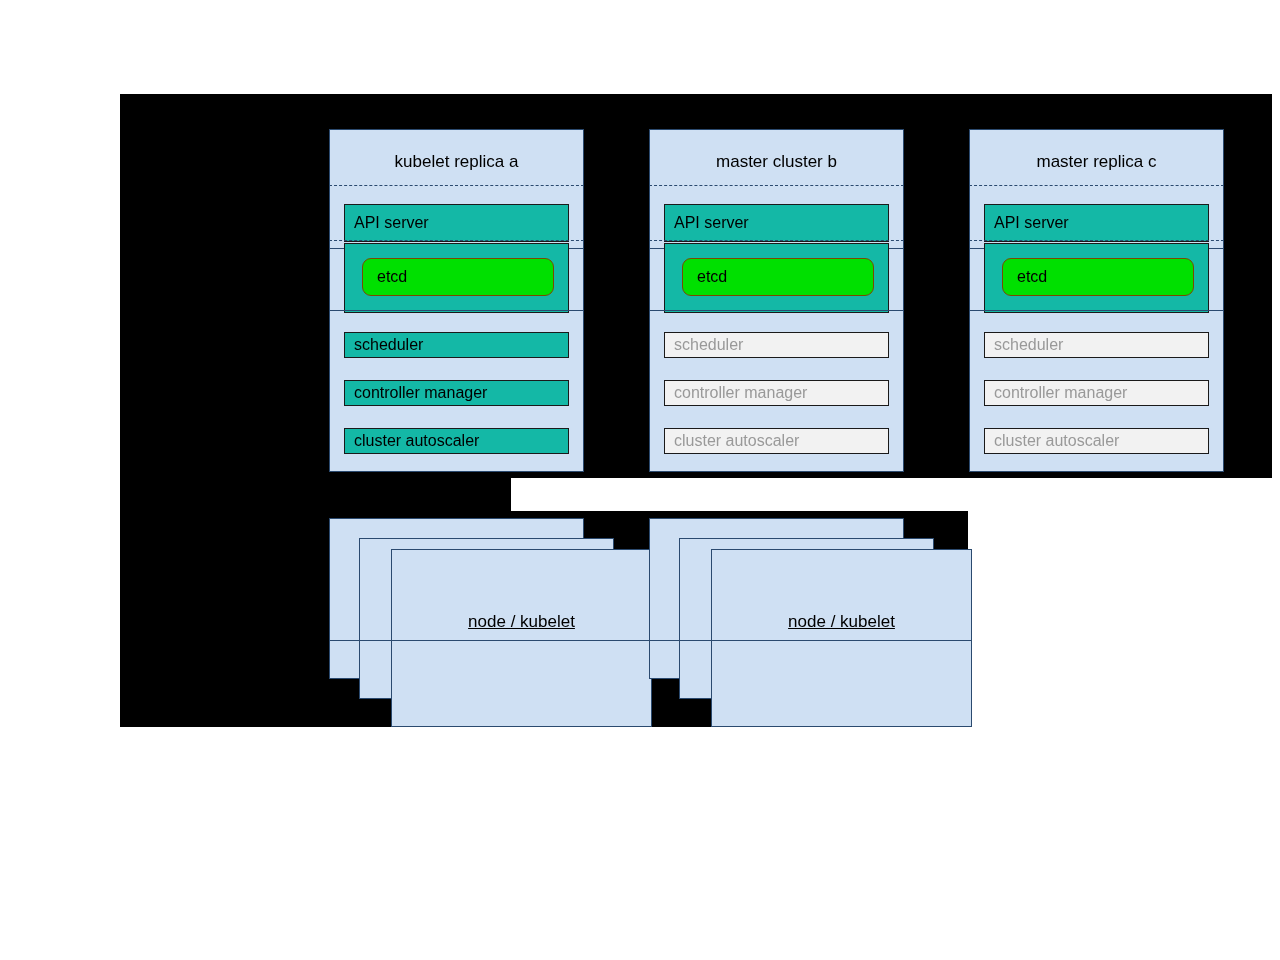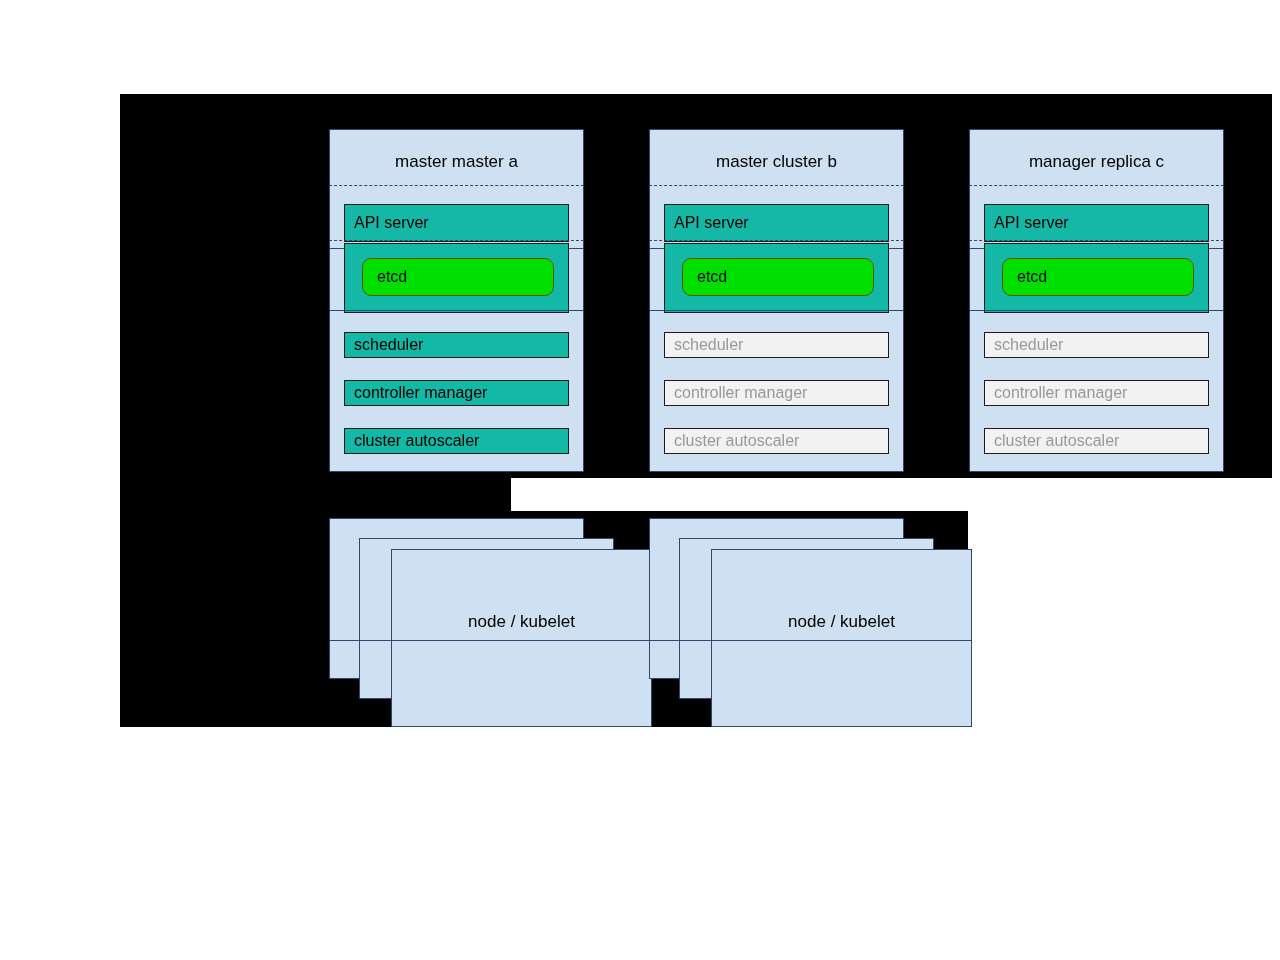--- a/index.html
+++ b/index.html
@@ -90,33 +90,34 @@
     box-sizing: border-box;
   }
   .node-label {
     position: absolute;
     width: 100%;
     text-align: center;
     font-size: 17px;
     color: #000000;
     top: 62px;
     left: 0;
+    text-decoration: underline;
   }
 </style>
 </head>
 <body>
 
 <div id="canvas">
 
   <div class="backdrop" id="backdrop-top"></div>
   <div class="backdrop" id="backdrop-mid"></div>
   <div class="backdrop" id="backdrop-bot"></div>
 
   <div class="panel" style="left:329px; top:129px; width:255px; height:343px;">
-    <div class="panel-title">master master a</div>
+    <div class="panel-title">kubelet replica a</div>
   </div>
   <div class="rule dashed" style="left:329px; top:185px; width:255px;"></div>
   <div class="comp active" style="left:344px; top:204px; width:225px; height:38px;">API server</div>
   <div class="rule dashed" style="left:329px; top:240px; width:255px;"></div>
   <div class="rule solid" style="left:329px; top:248px; width:255px;"></div>
   <div class="comp active" style="left:344px; top:243px; width:225px; height:70px;"></div>
   <div class="etcd" style="left:362px; top:258px; width:192px; height:38px;">etcd</div>
   <div class="rule solid" style="left:329px; top:310px; width:255px;"></div>
   <div class="comp active" style="left:344px; top:332px; width:225px; height:26px;">scheduler</div>
   <div class="comp active" style="left:344px; top:380px; width:225px; height:26px;">controller manager</div>
@@ -130,21 +131,21 @@
   <div class="rule dashed" style="left:649px; top:240px; width:255px;"></div>
   <div class="rule solid" style="left:649px; top:248px; width:255px;"></div>
   <div class="comp active" style="left:664px; top:243px; width:225px; height:70px;"></div>
   <div class="etcd" style="left:682px; top:258px; width:192px; height:38px;">etcd</div>
   <div class="rule solid" style="left:649px; top:310px; width:255px;"></div>
   <div class="comp inactive" style="left:664px; top:332px; width:225px; height:26px;">scheduler</div>
   <div class="comp inactive" style="left:664px; top:380px; width:225px; height:26px;">controller manager</div>
   <div class="comp inactive" style="left:664px; top:428px; width:225px; height:26px;">cluster autoscaler</div>
 
   <div class="panel" style="left:969px; top:129px; width:255px; height:343px;">
-    <div class="panel-title">manager replica c</div>
+    <div class="panel-title">master replica c</div>
   </div>
   <div class="rule dashed" style="left:969px; top:185px; width:255px;"></div>
   <div class="comp active" style="left:984px; top:204px; width:225px; height:38px;">API server</div>
   <div class="rule dashed" style="left:969px; top:240px; width:255px;"></div>
   <div class="rule solid" style="left:969px; top:248px; width:255px;"></div>
   <div class="comp active" style="left:984px; top:243px; width:225px; height:70px;"></div>
   <div class="etcd" style="left:1002px; top:258px; width:192px; height:38px;">etcd</div>
   <div class="rule solid" style="left:969px; top:310px; width:255px;"></div>
   <div class="comp inactive" style="left:984px; top:332px; width:225px; height:26px;">scheduler</div>
   <div class="comp inactive" style="left:984px; top:380px; width:225px; height:26px;">controller manager</div>

